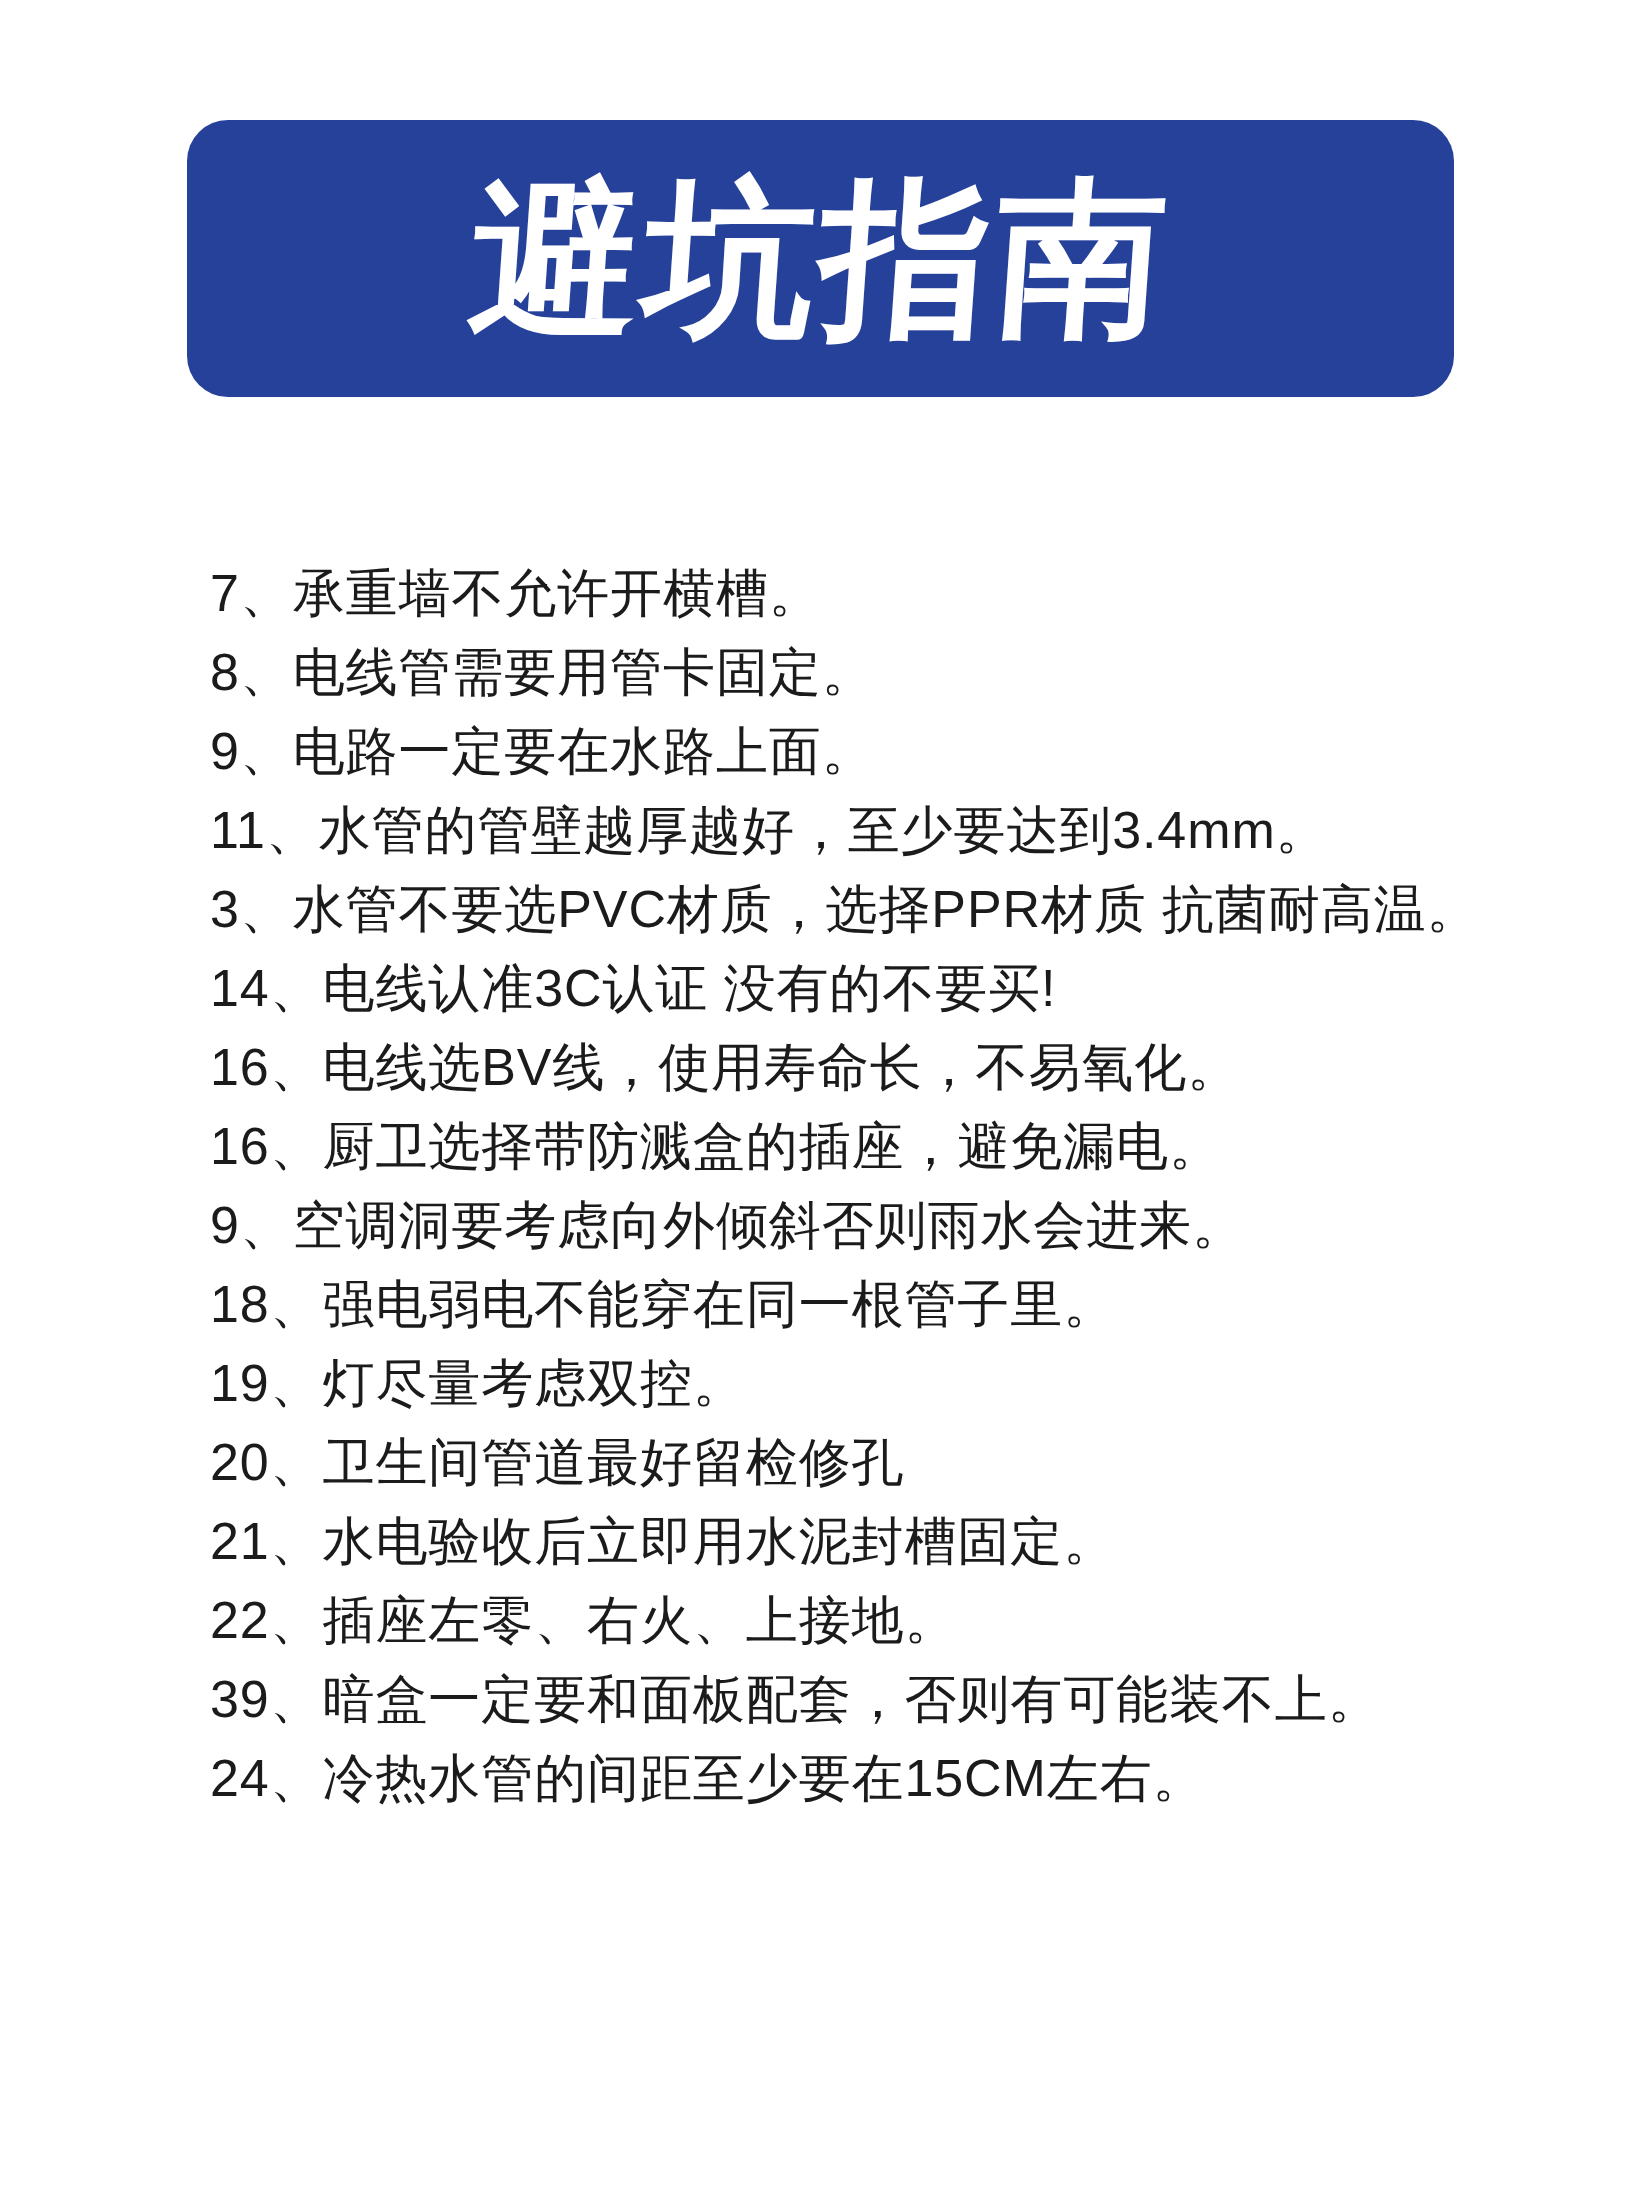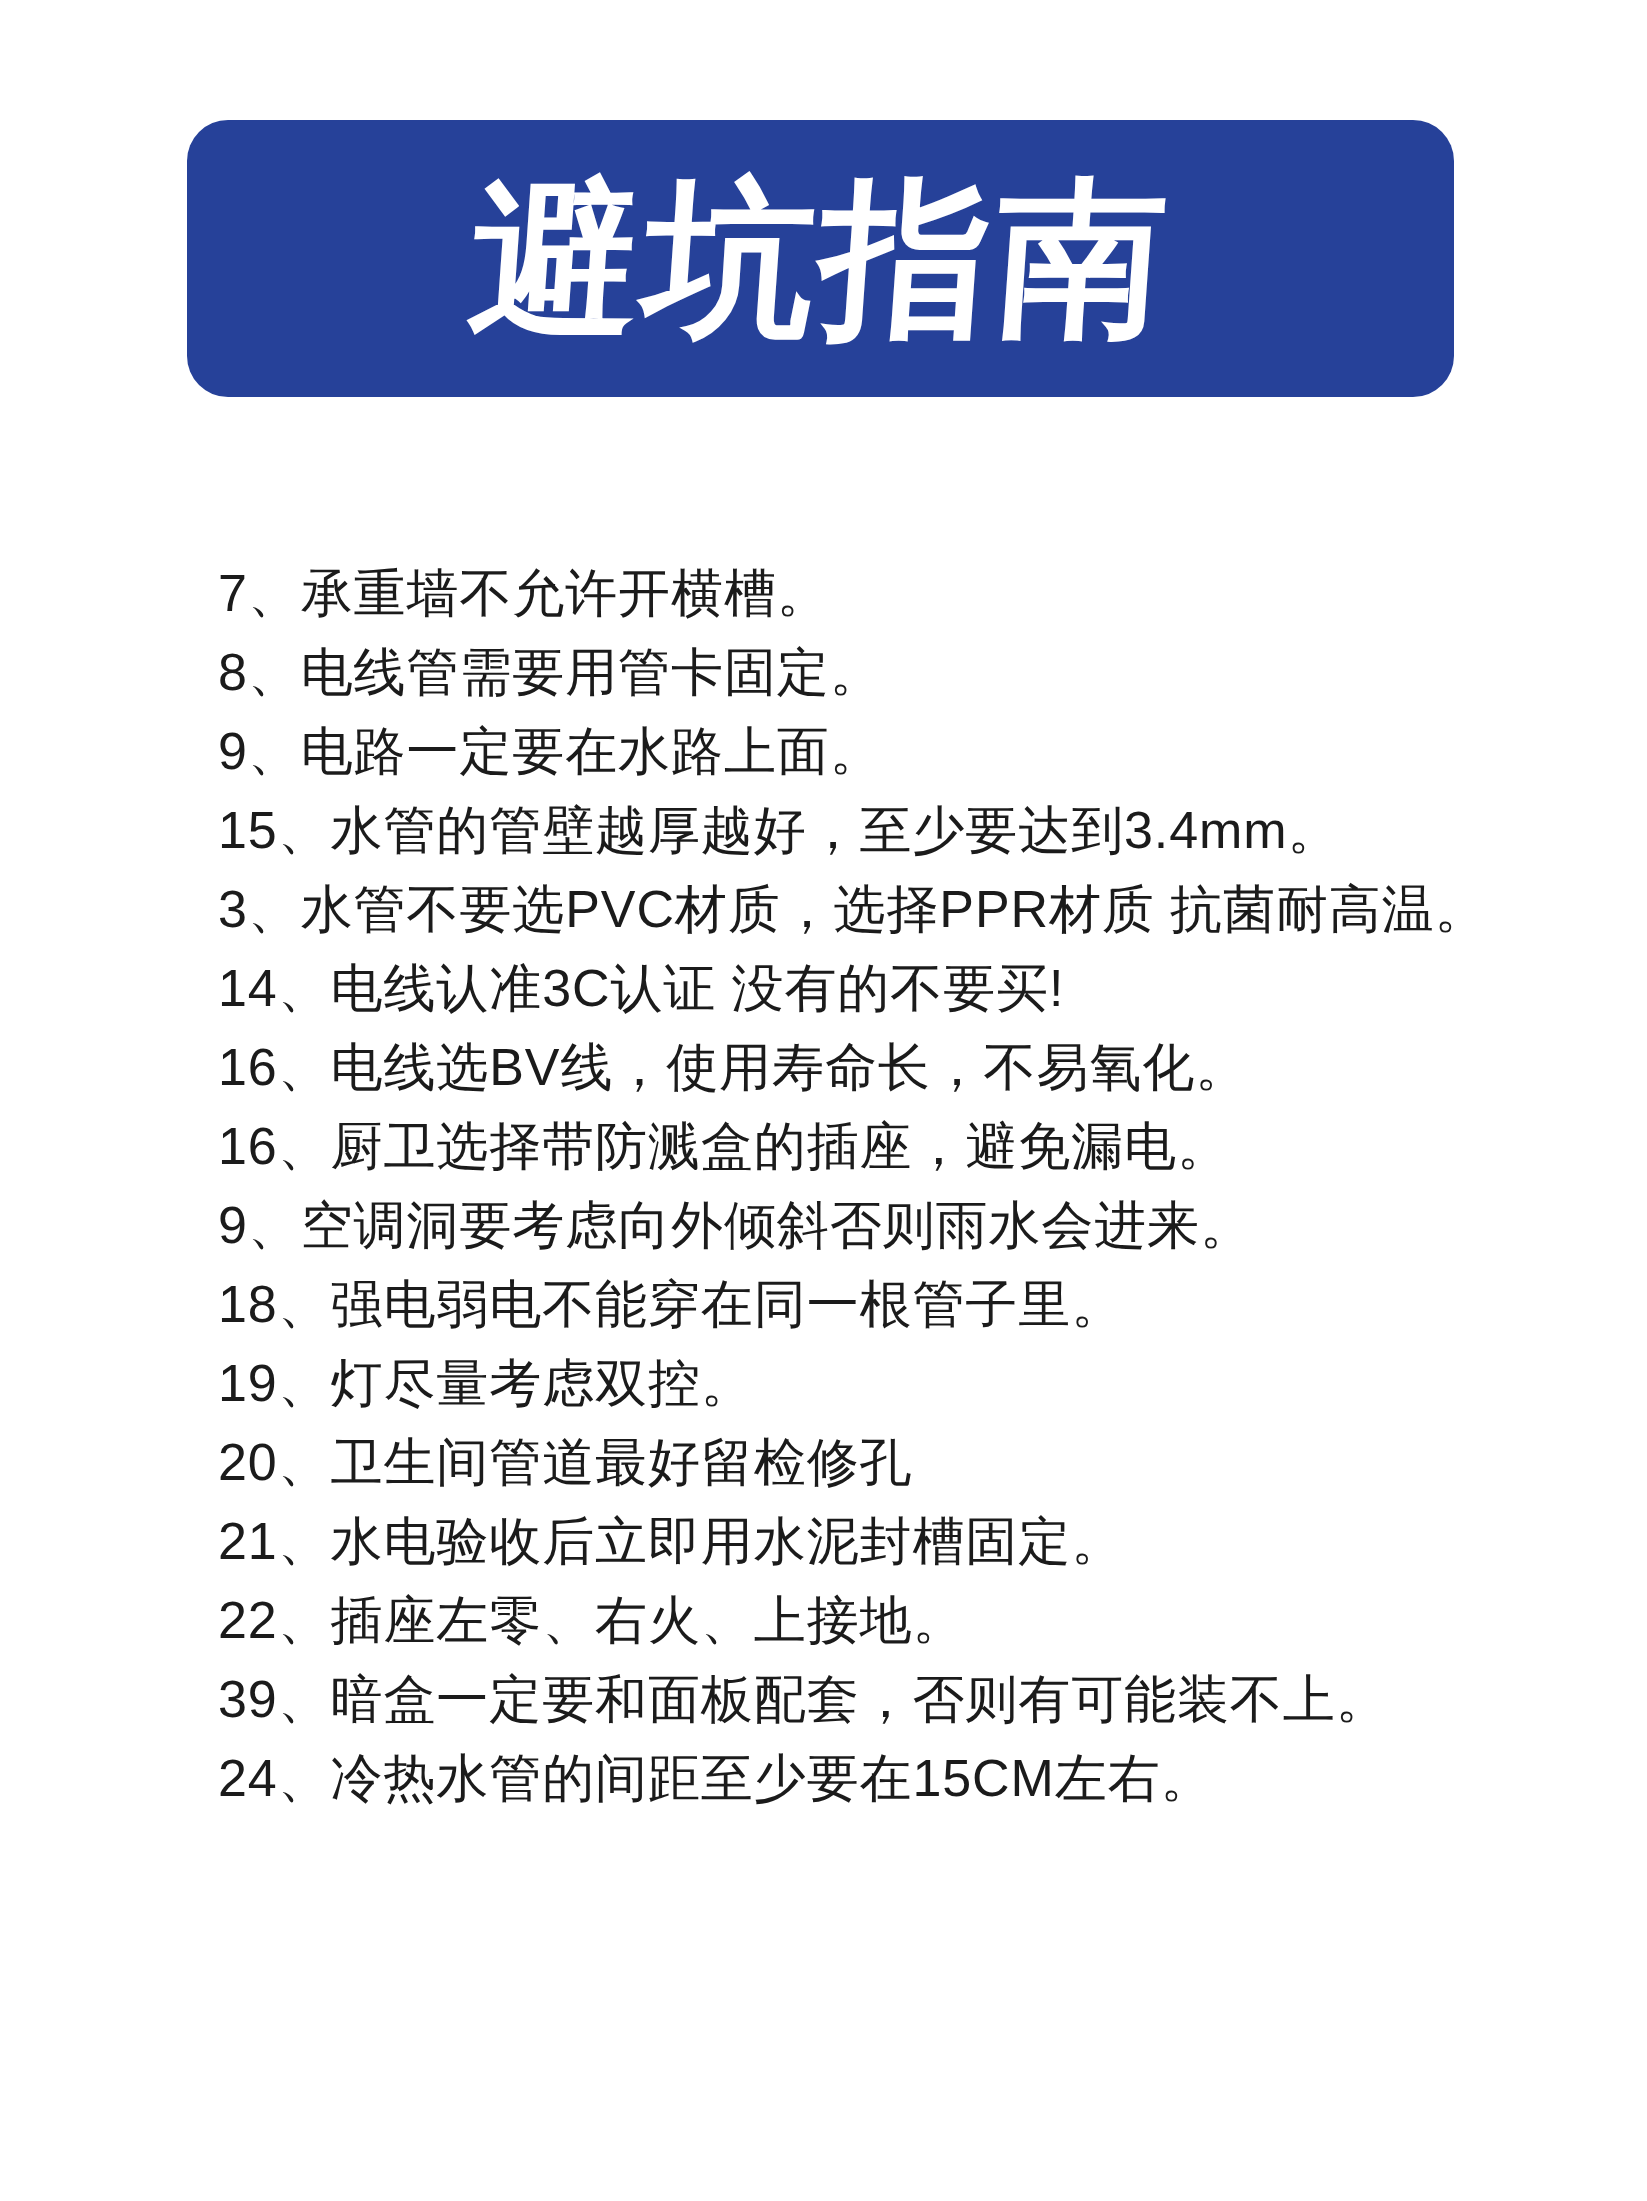--- a/index.html
+++ b/index.html
@@ -32,21 +32,21 @@
     color: #ffffff;
     font-size: 170px;
     font-weight: 900;
     letter-spacing: 5.2px;
     line-height: 1;
     transform: skewX(-4deg);
     white-space: nowrap;
   }
   .tips-list {
     position: absolute;
-    left: 218px;
+    left: 210px;
     top: 554px;
     margin: 0;
     padding: 0;
     list-style: none;
   }
   .tips-list li {
     font-size: 52px;
     line-height: 79px;
     color: #1b1b1b;
     letter-spacing: 0.9px;
@@ -60,21 +60,21 @@
 <div class="page">
 
   <header class="title-box">
     <h1>避坑指南</h1>
   </header>
 
   <ul class="tips-list">
     <li>7、承重墙不允许开横槽。</li>
     <li>8、电线管需要用管卡固定。</li>
     <li>9、电路一定要在水路上面。</li>
-    <li>15、水管的管壁越厚越好，至少要达到3.4mm。</li>
+    <li>11、水管的管壁越厚越好，至少要达到3.4mm。</li>
     <li>3、水管不要选PVC材质，选择PPR材质 抗菌耐高温。</li>
     <li>14、电线认准3C认证 没有的不要买!</li>
     <li>16、电线选BV线，使用寿命长，不易氧化。</li>
     <li>16、厨卫选择带防溅盒的插座，避免漏电。</li>
     <li>9、空调洞要考虑向外倾斜否则雨水会进来。</li>
     <li>18、强电弱电不能穿在同一根管子里。</li>
     <li>19、灯尽量考虑双控。</li>
     <li>20、卫生间管道最好留检修孔</li>
     <li>21、水电验收后立即用水泥封槽固定。</li>
     <li>22、插座左零、右火、上接地。</li>

